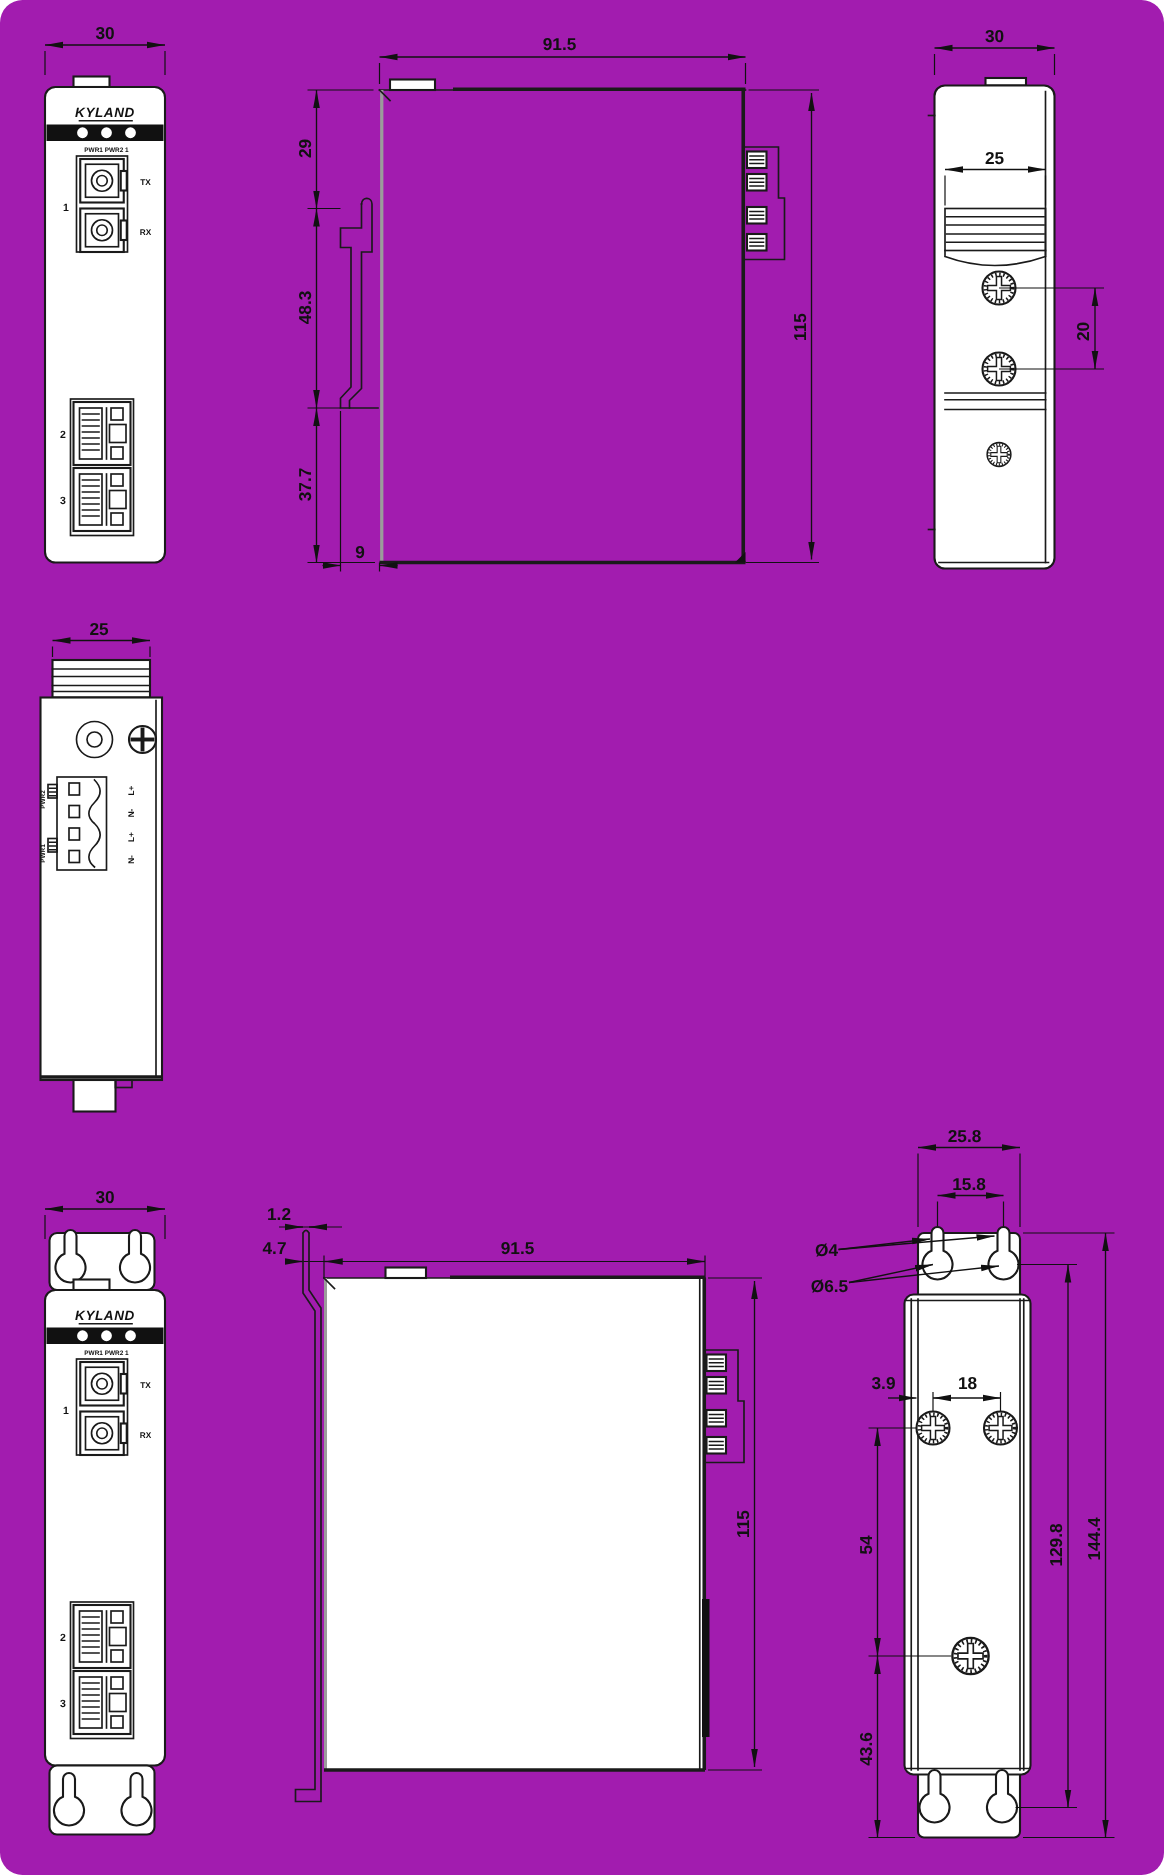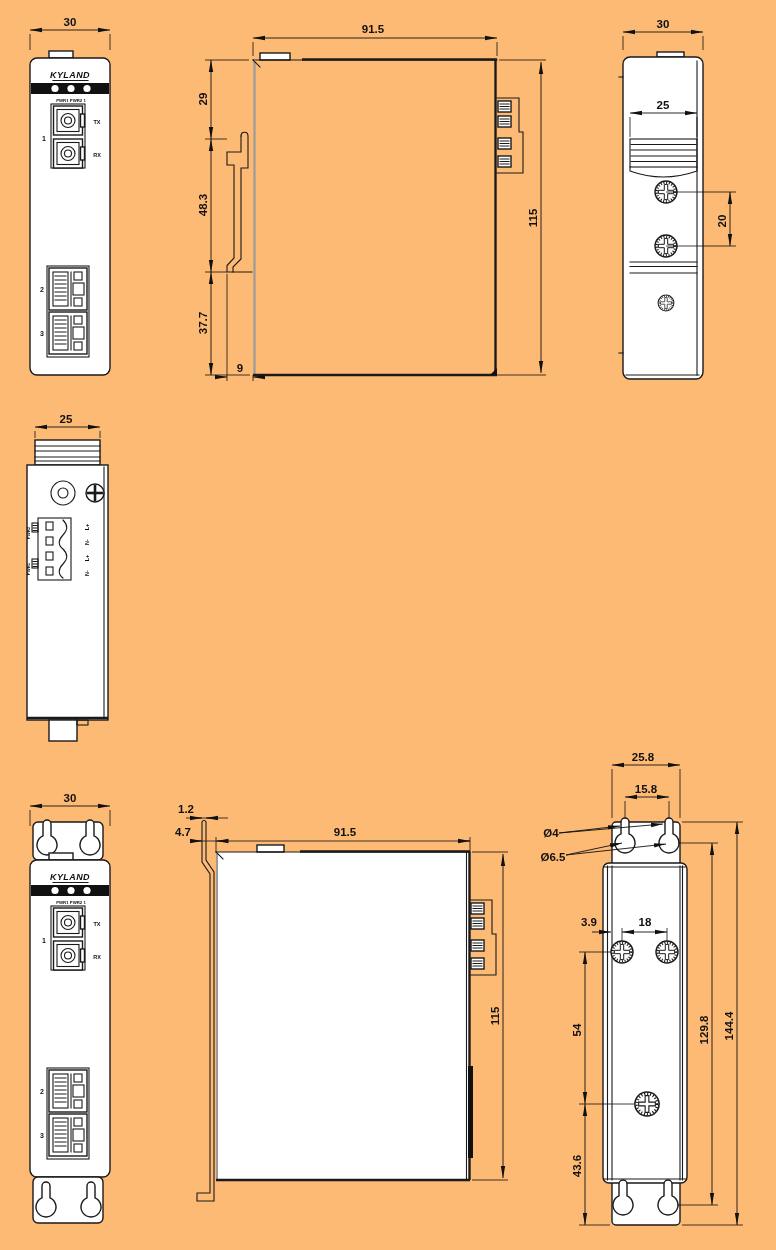--- a/index.html
+++ b/index.html
@@ -1,16 +1,16 @@
 <!DOCTYPE html>
 <html><head>
 <meta charset="utf-8">
 <style>
   html,body{margin:0;padding:0;background:#fff;}
-  #stage{width:776px;height:1250px;position:relative;background:#fdba74;}
+  #stage{width:776px;height:1250px;position:relative;background:#a21caf;border-radius:15px;}
   svg{font-family:"Liberation Sans",sans-serif;}
   .ln{stroke:#1a1a1a;fill:none;stroke-width:1.1;stroke-linecap:square;}
   .solid{fill:#fff;stroke:#1a1a1a;stroke-width:1.4;}
   .thick{stroke:#1a1a1a;fill:none;stroke-width:2.4;}
   .extln{stroke:#111;fill:none;stroke-width:0.8;}
   .dimln{stroke:#111;fill:none;stroke-width:0.9;marker-start:url(#aS);marker-end:url(#aE);}
   .aend{stroke:#111;fill:none;stroke-width:0.9;marker-end:url(#aE);}
   .dim{font-size:11.5px;font-weight:bold;fill:#111;text-anchor:middle;}
   .lab7{font-size:7px;font-weight:bold;fill:#111;text-anchor:middle;}
   .lab5{font-size:5.5px;font-weight:bold;fill:#111;text-anchor:middle;}

